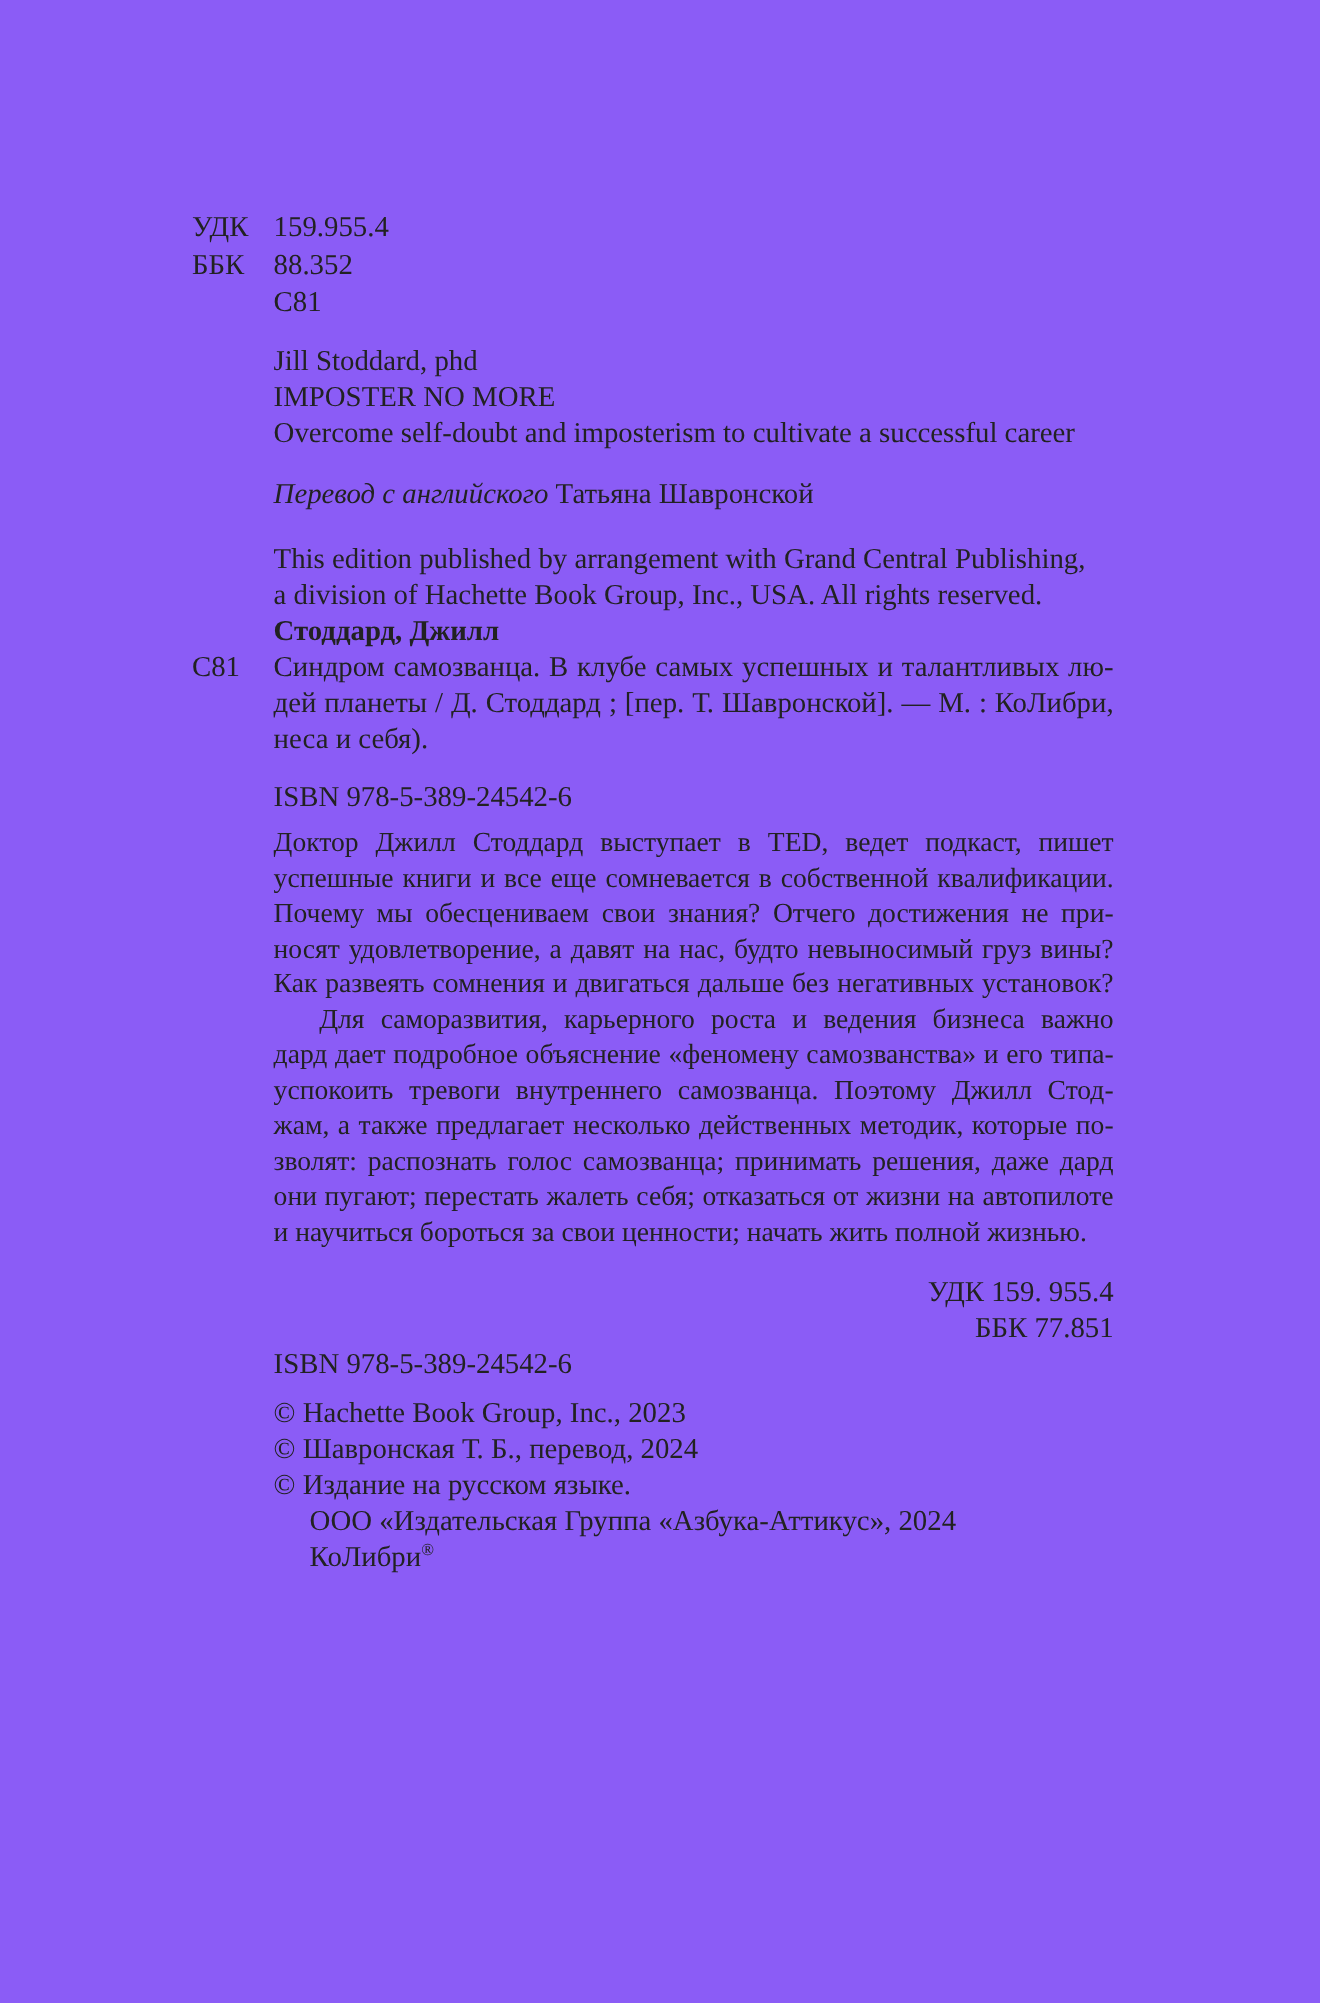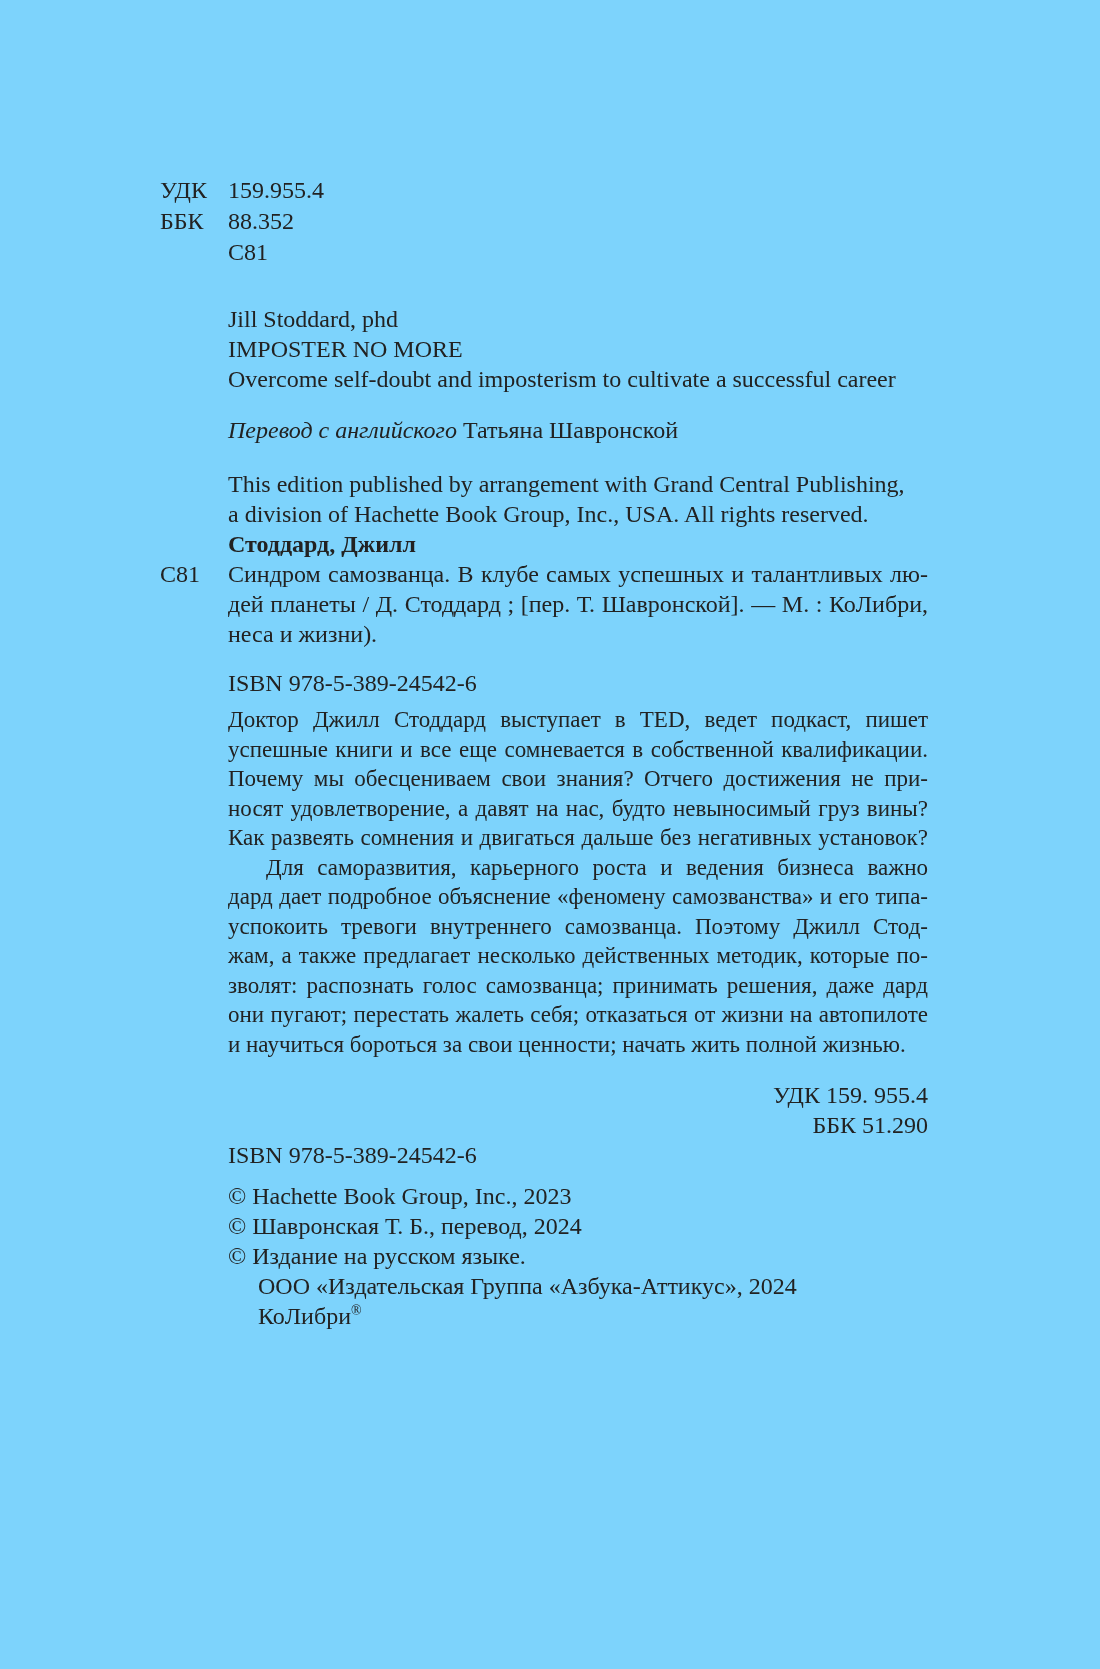--- a/index.html
+++ b/index.html
@@ -4,38 +4,38 @@
 <style>
   html, body {
     margin: 0;
     padding: 0;
     background: #ffffff;
   }
   .page {
     position: relative;
     width: 1100px;
     height: 1669px;
-    background: #7dd3fc;
+    background: #8b5cf6;
     font-family: "Liberation Serif", "DejaVu Serif", serif;
     color: #222222;
     box-sizing: border-box;
     padding: 175px 172px 0 160px;
     overflow: hidden;
   }
   .content { width: 768px; }
 
   
   .codes-top { font-size: 24px; line-height: 31px; }
   .code-row { display: flex; }
   .code-label { width: 68px; flex: 0 0 68px; }
 
   
   .main-col { margin-left: 68px; width: 700px; }
 
-  .title-block { margin-top: 36px; font-size: 24px; line-height: 30px; }
+  .title-block { margin-top: 18px; font-size: 24px; line-height: 30px; }
   .translation { margin-top: 21px; font-size: 24px; line-height: 30px; }
   .translation .ital { font-style: italic; font-family: Liberation Serif, serif; }
   .edition { margin-top: 24px; font-size: 24px; line-height: 30px; }
 
   .catalog-heading { font-size: 24px; line-height: 30px; font-weight: bold; }
   .catalog-entry { display: flex; font-size: 24px; line-height: 30px; }
   .catalog-sign { width: 68px; flex: 0 0 68px; }
   .catalog-lines { width: 700px; }
 
   .jline {
@@ -96,21 +96,21 @@
       <div>This edition published by arrangement with Grand Central Publishing,</div>
       <div>a division of Hachette Book Group, Inc., USA. All rights reserved.</div>
     </div>
 
     <div class="catalog-heading main-col">Стоддард, Джилл</div>
     <div class="catalog-entry">
       <span class="catalog-sign">С81</span>
       <div class="catalog-lines">
         <div class="jline">Синдром самозванца. В клубе самых успешных и талантливых лю-</div>
         <div class="jline">дей планеты / Д. Стоддард ; [пер. Т. Шавронской]. — М. : КоЛибри,</div>
-        <div class="jline-last">неса и жизни).</div>
+        <div class="jline-last">неса и себя).</div>
       </div>
     </div>
 
     <div class="isbn-line">ISBN 978-5-389-24542-6</div>
 
     <div class="annotation">
       <div>
         <div class="jline">Доктор Джилл Стоддард выступает в TED, ведет подкаст, пишет</div>
         <div class="jline">успешные книги и все еще сомневается в собственной квалификации.</div>
         <div class="jline">Почему мы обесцениваем свои знания? Отчего достижения не при-</div>
@@ -123,21 +123,21 @@
         <div class="jline">успокоить тревоги внутреннего самозванца. Поэтому Джилл Стод-</div>
         <div class="jline">жам, а также предлагает несколько действенных методик, которые по-</div>
         <div class="jline">зволят: распознать голос самозванца; принимать решения, даже дард</div>
         <div class="jline">они пугают; перестать жалеть себя; отказаться от жизни на автопилоте</div>
         <div class="jline-last">и научиться бороться за свои ценности; начать жить полной жизнью.</div>
       </div>
     </div>
 
     <div class="codes-bottom">
       <div>УДК 159. 955.4</div>
-      <div>ББК 51.290</div>
+      <div>ББК 77.851</div>
     </div>
 
     <div class="isbn-bottom">ISBN 978-5-389-24542-6</div>
 
     <div class="copyright">
       <div>© Hachette Book Group, Inc., 2023</div>
       <div>© Шавронская Т. Б., перевод, 2024</div>
       <div>© Издание на русском языке.</div>
       <div class="cont">ООО «Издательская Группа «Азбука-Аттикус», 2024</div>
       <div class="cont"><span>КоЛибри</span><sup class="reg">®</sup></div>

